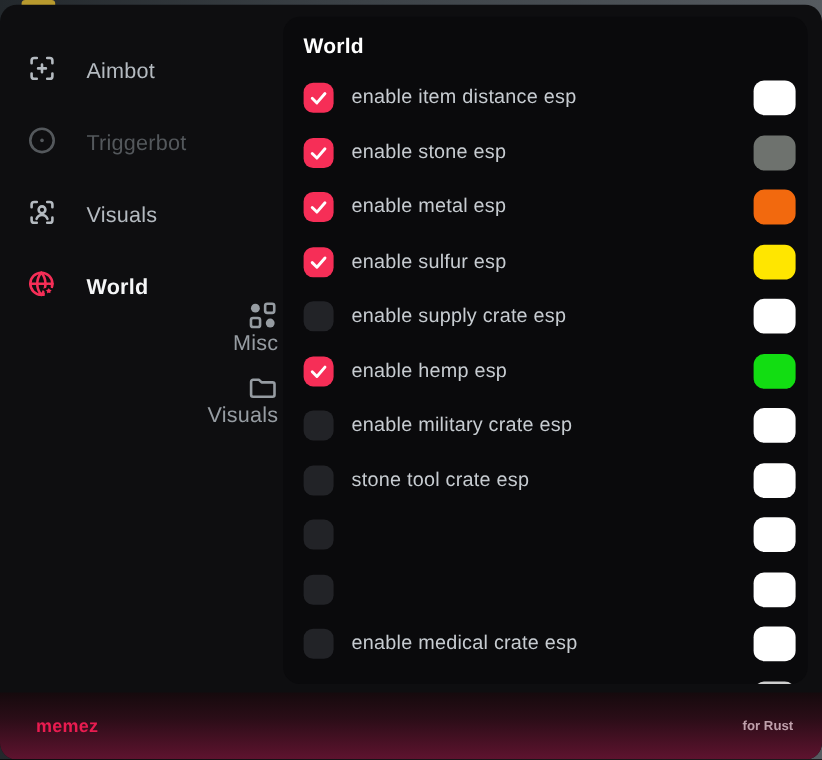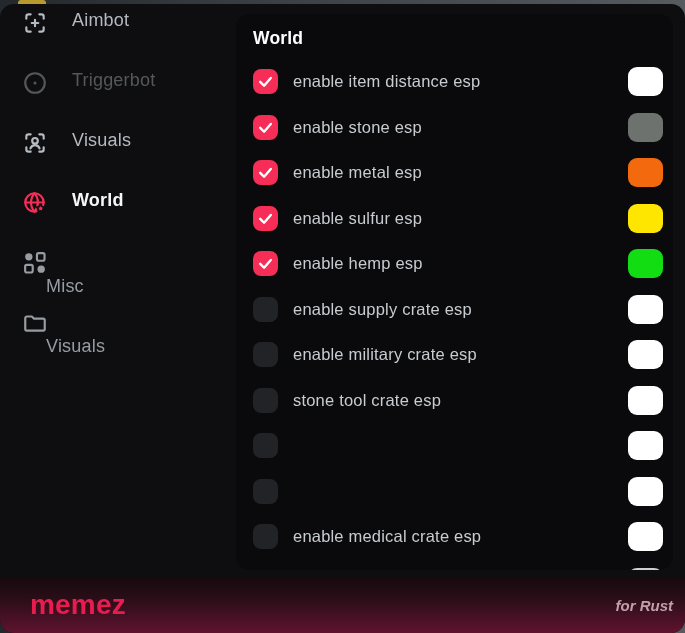--- a/index.html
+++ b/index.html
@@ -10,21 +10,21 @@
     background:linear-gradient(90deg,#23282c 0%, #3a4045 40%, #565b60 100%);
   }
   .bg-speck { position:absolute; left:18px; top:0; width:28px; height:12px;
     background:#b89a2e; border-radius:3px; z-index:0; }
   #window {
     position:absolute; left:0; top:4px; width:685px; height:629px;
     background:#0e0e10; border-radius:14px; z-index:1; overflow:hidden;
   }
   
   #sidebar { position:absolute; left:0; top:6px; width:232px; }
-  .nav-item { display:flex; align-items:flex-start; height:60px; padding-left:22px; cursor:pointer; }
+  .nav-item { display:flex; align-items:flex-end; height:60px; padding-left:22px; cursor:pointer; }
   .nav-icon { width:26px; height:26px; flex:0 0 26px; display:flex; align-items:center; justify-content:center; }
   .nav-icon svg { width:26px; height:26px; display:block; }
   .nav-label { margin-left:24px; font-size:18px; letter-spacing:.2px; }
   .nav-item.bright  { color:#b4bac0; }
   .nav-item.normal  { color:#969ca2;flex-direction:column; }
   .nav-item.dim     { color:#54585c; }
   .nav-item.active  { color:#f5f6f7; font-weight:600; }
   .nav-item.active .nav-icon { color:#f62e57; }
   
   #card {
@@ -42,22 +42,22 @@
   .row-label { margin-left:15px; font-size:16.5px; color:#c7ccd1; letter-spacing:.2px; }
   .swatch {
     margin-left:auto; width:35px; height:29px; border-radius:9px; cursor:pointer;
   }
   
   #footer {
     position:absolute; left:0; bottom:0; width:685px; height:56px;
     background:linear-gradient(180deg,#150a0d 0%, #2a0d17 38%, #5f132f 100%);
     display:flex; align-items:center; border-radius:0 0 12px 12px;
   }
-  #brand { margin-left:30px; font-size:28px; font-weight:700; color:#e91c50; letter-spacing:.2px; }
-  #tagline { margin-left:auto; margin-right:12px; font-size:15px; font-style:italic; font-weight:600; color:#bfa0ab; }
+  #brand { margin-left:30px; font-size:15px; font-weight:700; color:#e91c50; letter-spacing:.2px; }
+  #tagline { margin-left:auto; margin-right:24px; font-size:11px; font-weight:600; color:#bfa0ab; }
 </style>
 </head>
 <body>
 
 <div id="stage">
   <div class="bg-speck"></div>
 
   <div id="window">
 
     <div id="sidebar">
@@ -160,32 +160,32 @@
           <div class="row">
             <div class="checkbox checked">
               <svg viewBox="0 0 24 24">
                 <polyline points="4.5,12.5 10,18 19.5,7" fill="none" stroke="#ffffff" stroke-width="3.4" stroke-linecap="round" stroke-linejoin="round"></polyline>
               </svg>
             </div>
             <div class="row-label">enable sulfur esp</div>
             <div class="swatch" style="background:#ffe600"></div>
           </div>
           <div class="row">
+            <div class="checkbox"></div>
+            <div class="row-label">enable supply crate esp</div>
+            <div class="swatch" style="background:#ffffff"></div>
+          </div>
+          <div class="row">
             <div class="checkbox checked">
               <svg viewBox="0 0 24 24">
                 <polyline points="4.5,12.5 10,18 19.5,7" fill="none" stroke="#ffffff" stroke-width="3.4" stroke-linecap="round" stroke-linejoin="round"></polyline>
               </svg>
             </div>
             <div class="row-label">enable hemp esp</div>
             <div class="swatch" style="background:#12dd12"></div>
-          </div>
-          <div class="row">
-            <div class="checkbox"></div>
-            <div class="row-label">enable supply crate esp</div>
-            <div class="swatch" style="background:#ffffff"></div>
           </div>
           <div class="row">
             <div class="checkbox"></div>
             <div class="row-label">enable military crate esp</div>
             <div class="swatch" style="background:#ffffff"></div>
           </div>
           <div class="row">
             <div class="checkbox"></div>
             <div class="row-label">stone tool crate esp</div>
             <div class="swatch" style="background:#ffffff"></div>

